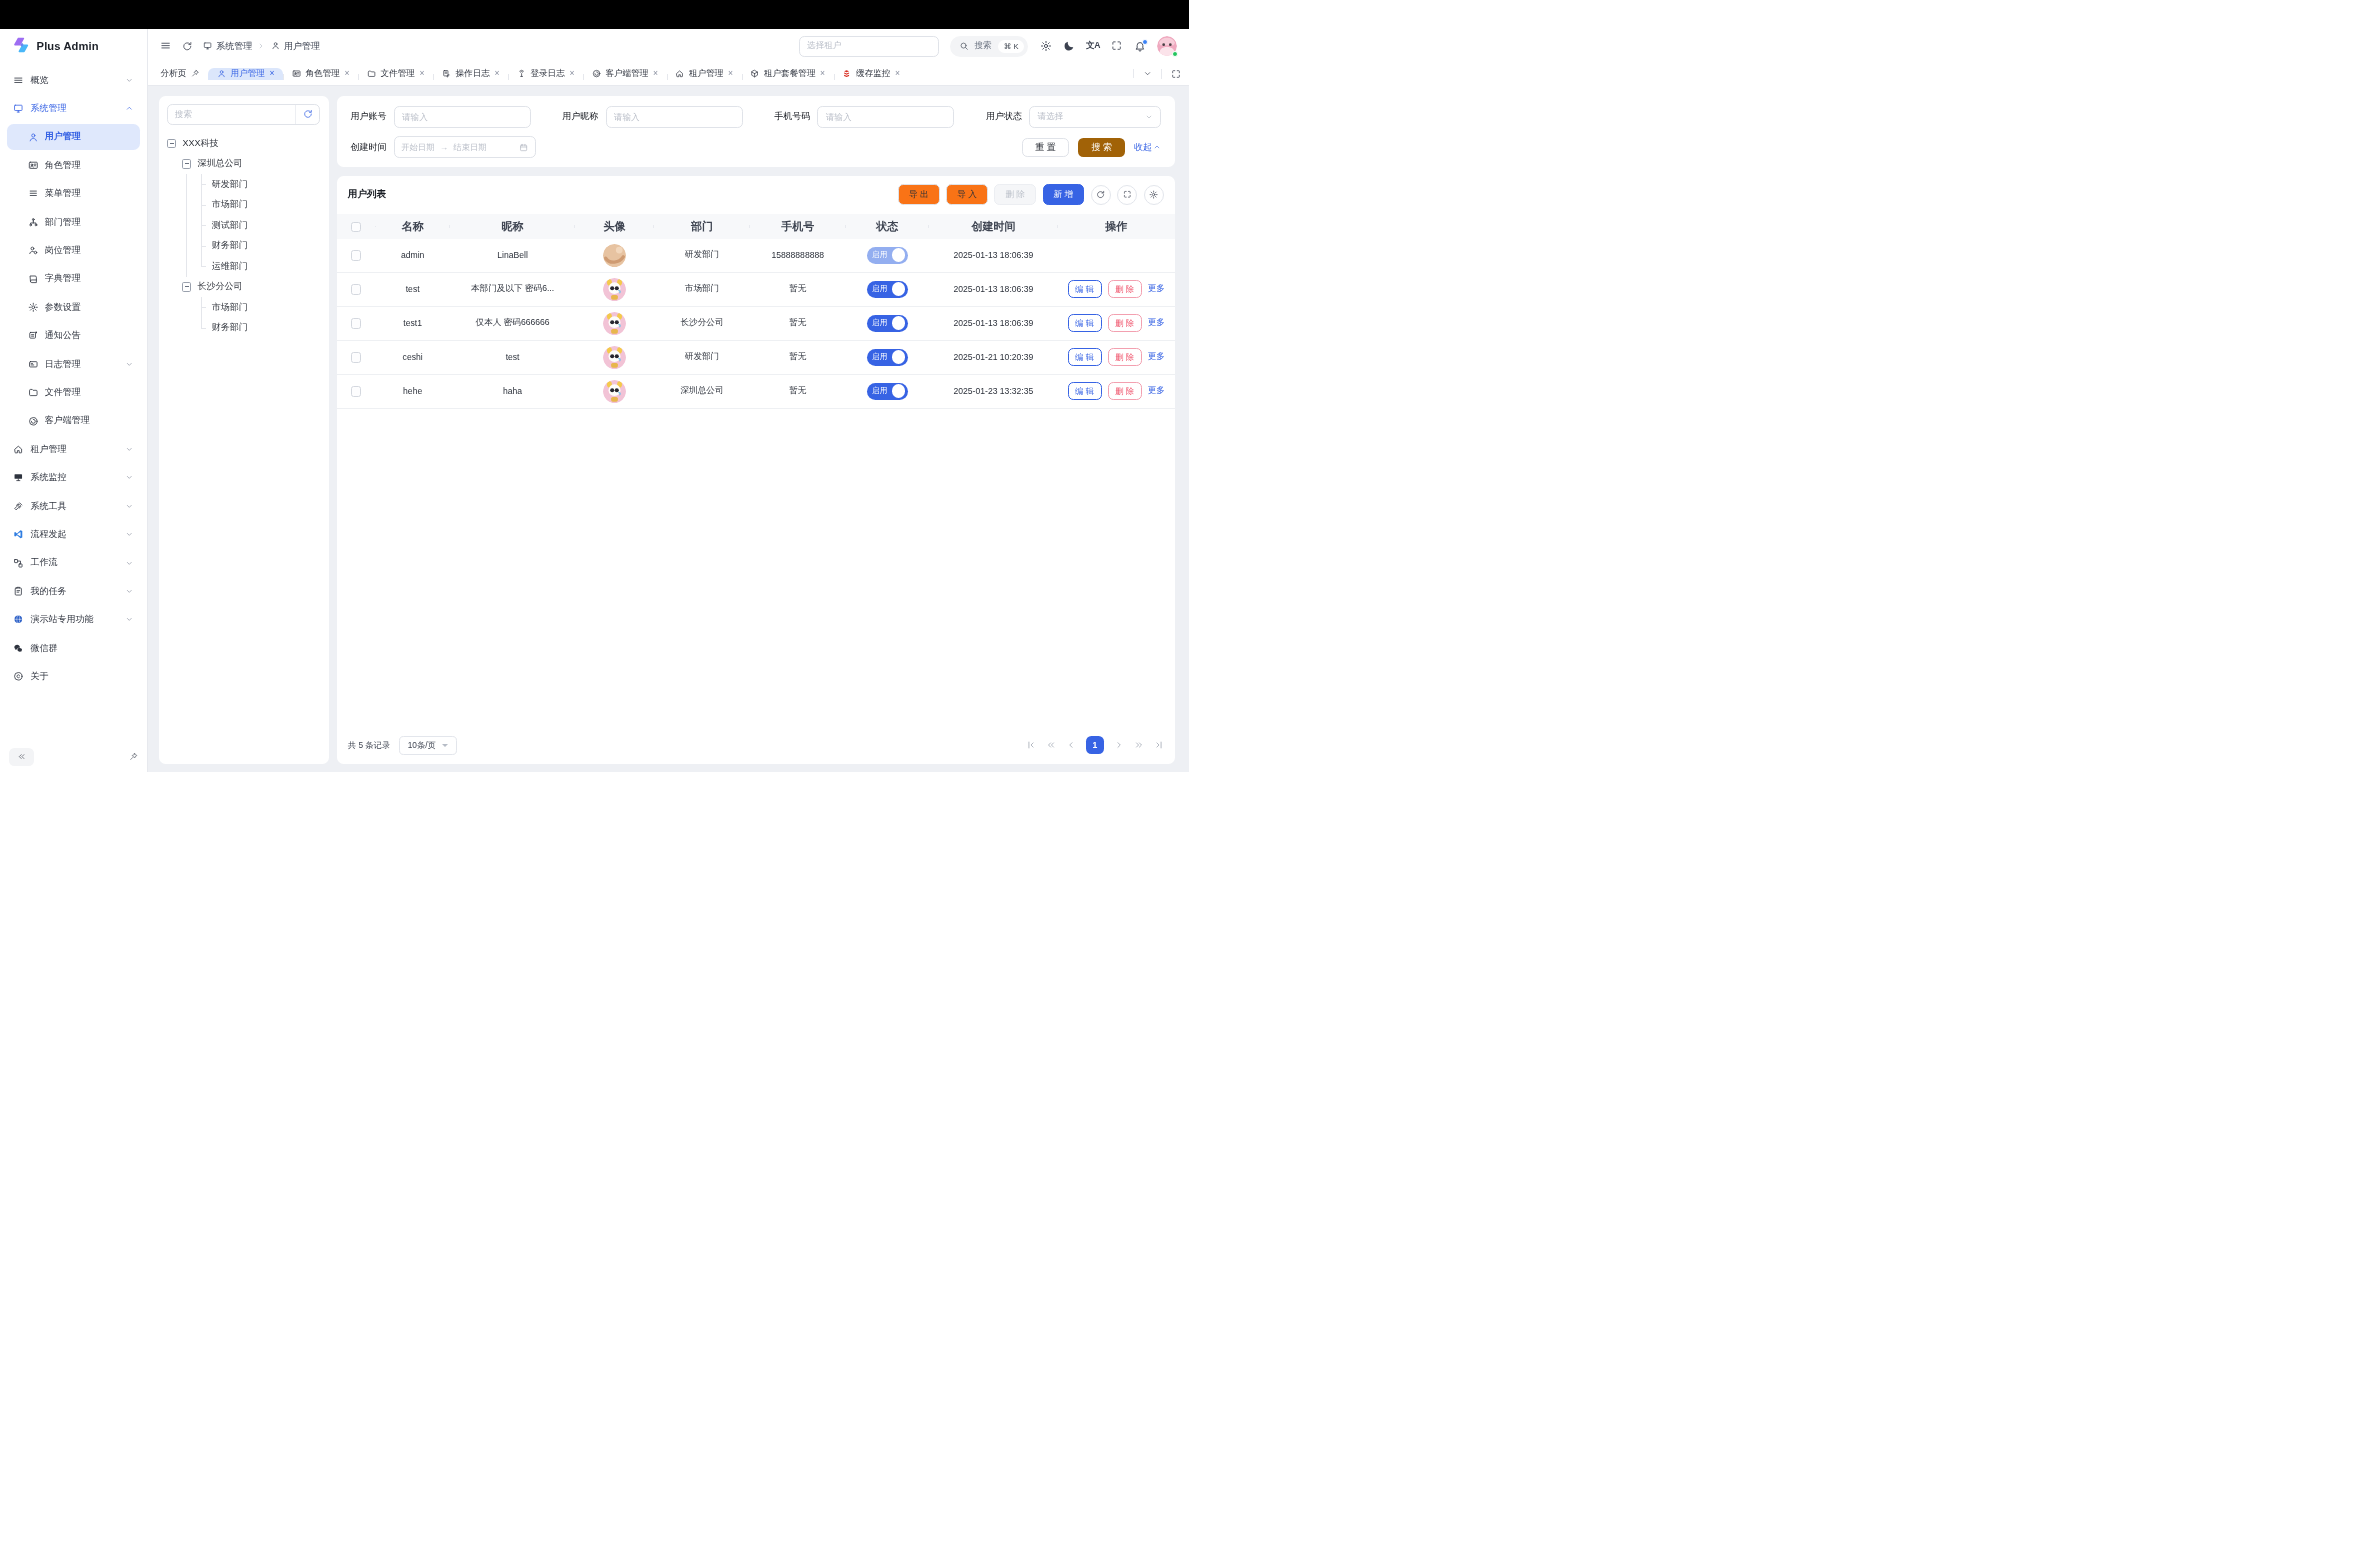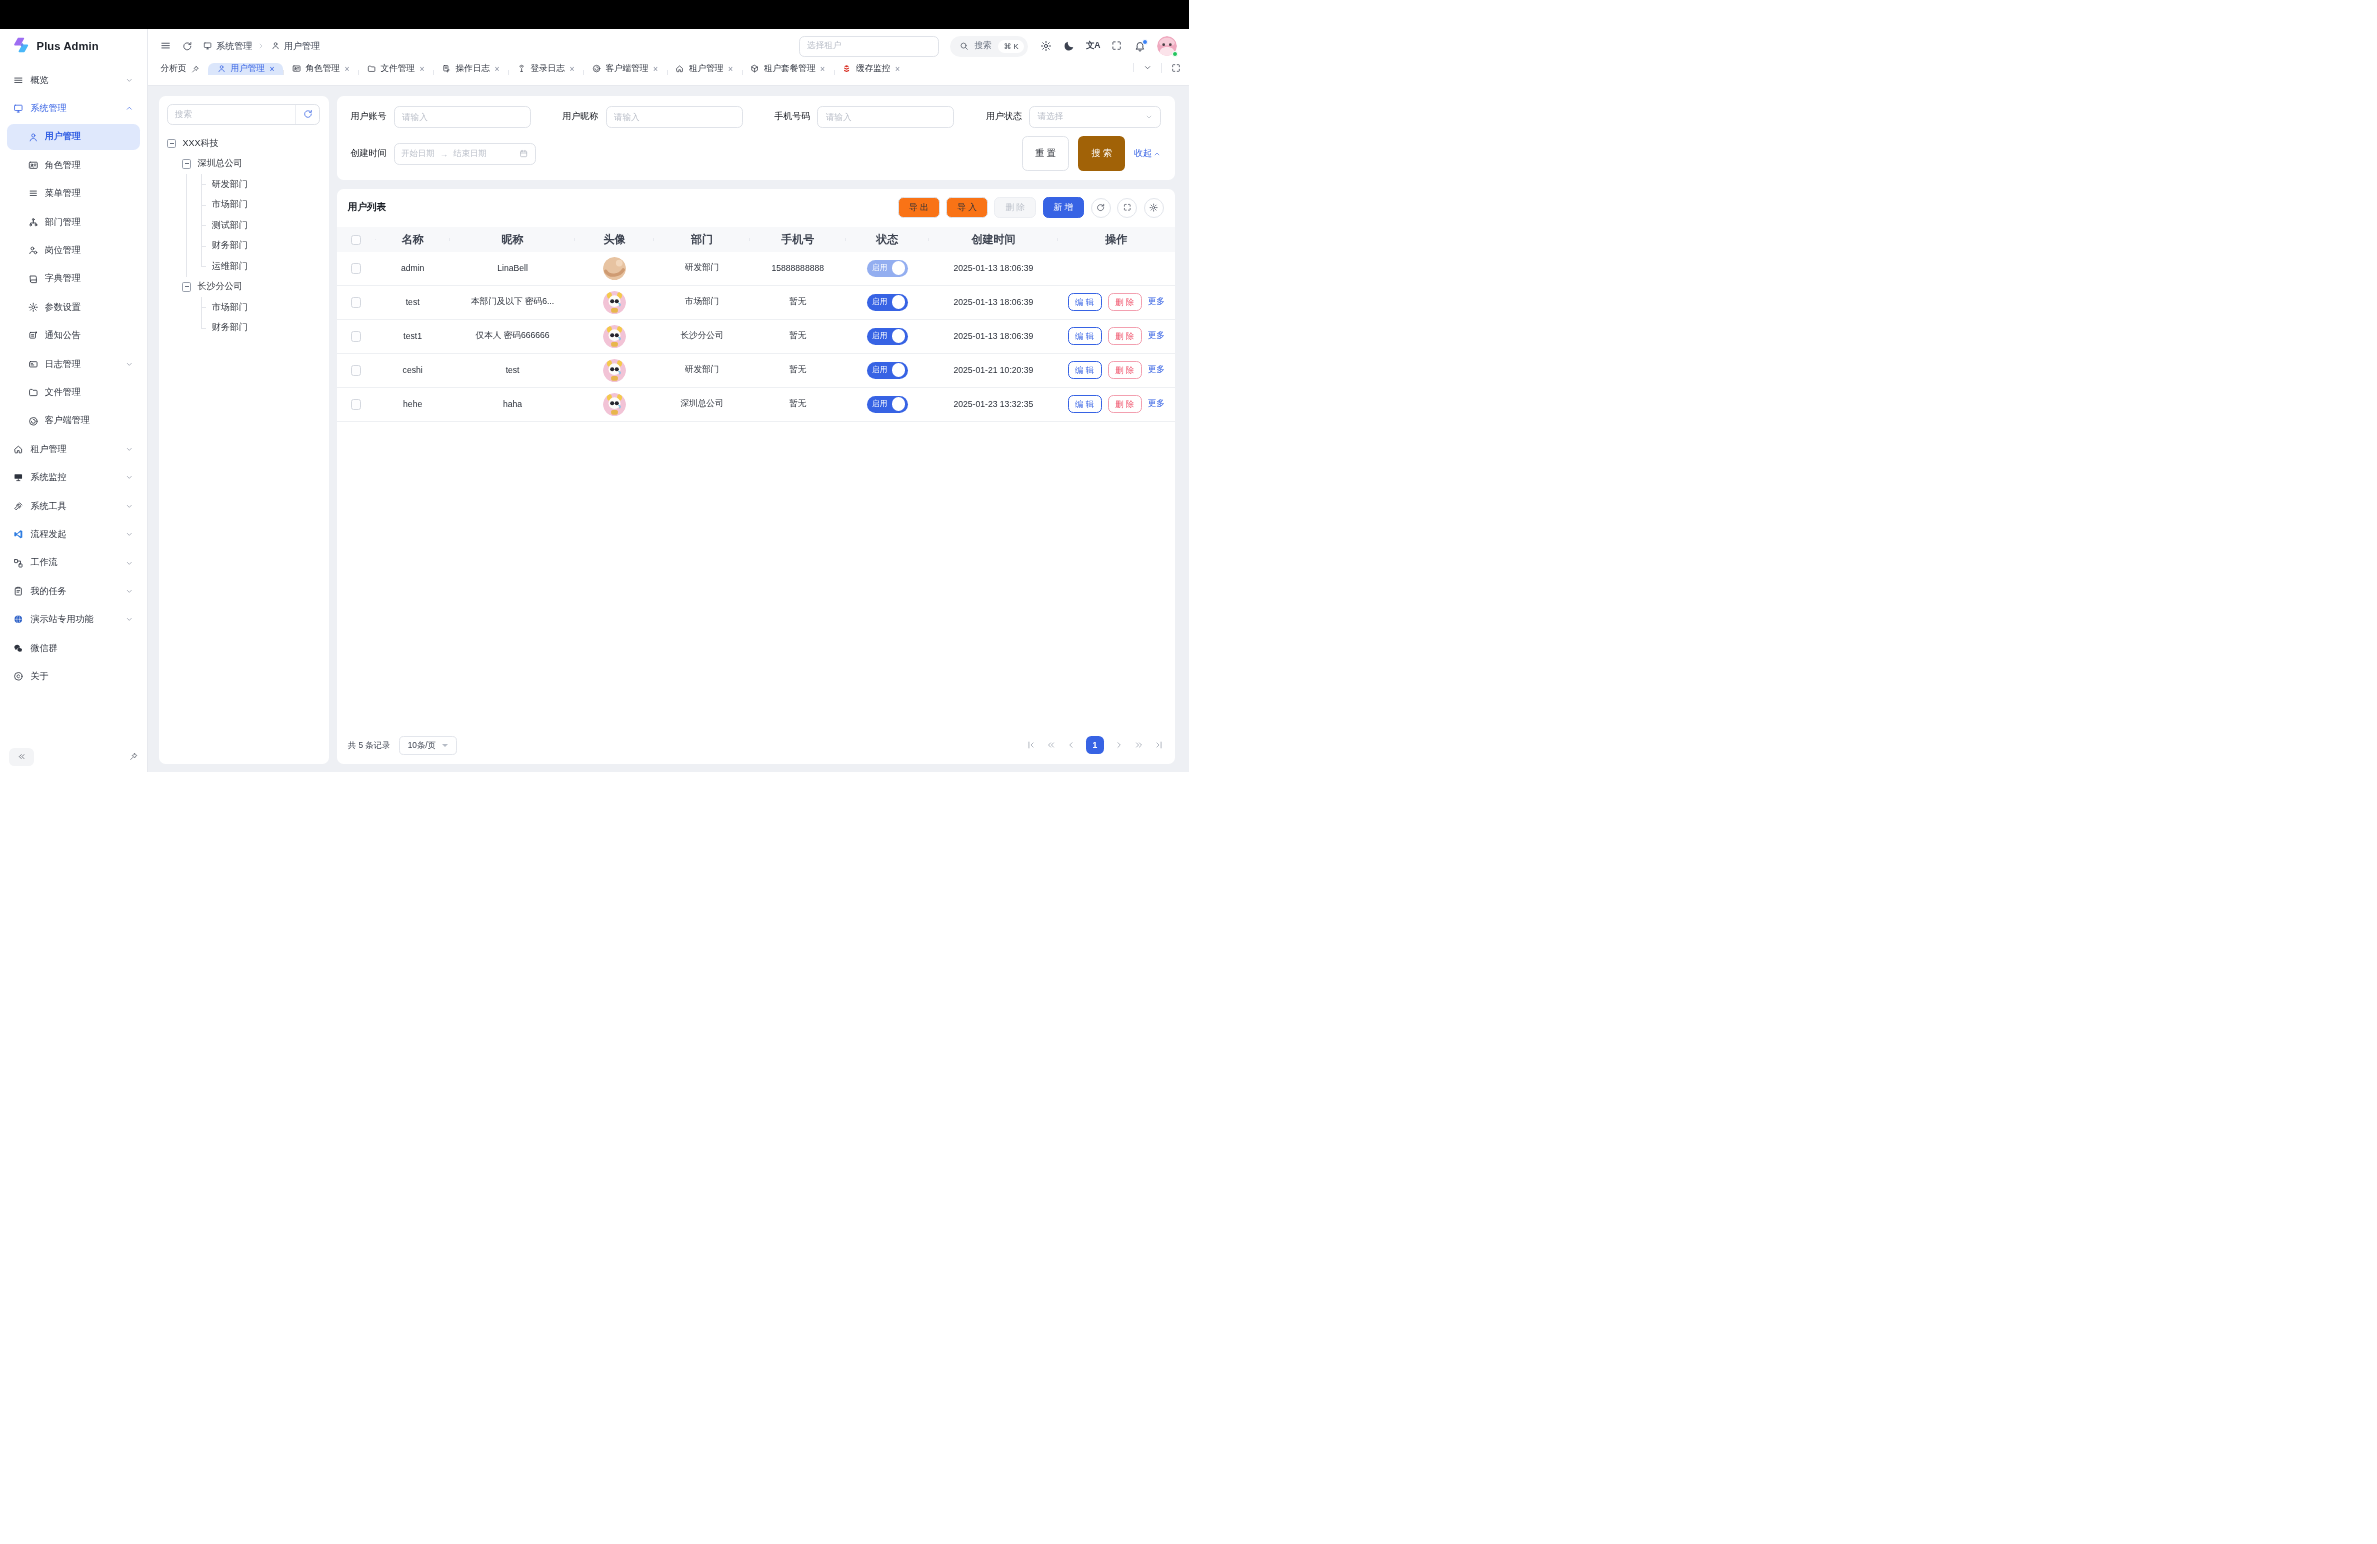--- a/index.html
+++ b/index.html
@@ -34,21 +34,21 @@
   .tenant-input{width:140px;height:21px;border:0.7px solid #e0e3e9;border-radius:5.3px;display:flex;align-items:center;padding:0 7.3px;color:#b9bec8;font-size:8.6px;cursor:text}
   .search-pill{height:21px;background:#f3f4f6;border-radius:10.6px;display:flex;align-items:center;gap:6px;padding:0 4px 0 8.6px;color:#565d68;cursor:pointer}
   .search-pill .txt{font-size:8.6px;color:#6a7280}
   .kbd{background:#fff;border-radius:8px;padding:2px 6px;font-size:7.6px;color:#444a55}
   .translate{font-size:8.6px;font-weight:700;letter-spacing:-0.3px}
   .bell .dot{position:absolute;top:-1.3px;right:-2px;width:6px;height:6px;border-radius:50%;background:#3b82f6;border:1px solid #fff}
   .avatar-top{width:20px;height:20px;border-radius:50%;overflow:visible;position:relative;cursor:pointer}
   .avatar-top svg{border-radius:50%}
   .online{position:absolute;right:-1.3px;bottom:-1.3px;width:6.6px;height:6.6px;border-radius:50%;background:#23c55e;border:1px solid #fff}
   
-  .tabbar{height:22.5px;background:#fff;border-bottom:0.7px solid #e7e9ee;display:flex;align-items:flex-start}
+  .tabbar{height:22.5px;background:#fff;border-bottom:0.7px solid #e7e9ee;display:flex;align-items:center}
   .tabs{display:flex;align-items:stretch;flex:1;padding-left:4px;overflow:hidden}
   .tab{display:flex;align-items:center;gap:4.6px;padding:0 8.6px;font-size:8.6px;color:#2e333e;position:relative;cursor:pointer;white-space:nowrap}
   .tab:not(:first-child)::before{content:"";position:absolute;left:0;top:6.6px;width:0.7px;height:9.2px;background:#e6e8ed}
   .tab.active{background:#dbe6fb;color:#3763e4;border-radius:6px 6px 0 0}
   .tab.active::before{display:none}
   .tab .close{color:#8a90a0;font-size:8.6px;line-height:1;cursor:pointer}
   .tab.active .close{color:#3763e4}
   .tab .pin-ic{color:#4a505c;display:flex}
   .tab-ctrl{width:28px;border-left:0.7px solid #e7e9ee;display:flex;align-items:center;justify-content:center;color:#3c4250;cursor:pointer}
   
@@ -78,21 +78,21 @@
   .f-row.first{justify-content:space-between}
   .f-group{display:flex;align-items:center;gap:7.3px}
   .f-label{font-weight:400;font-size:9px;color:#14171e;white-space:nowrap}
   .f-input{width:137px;height:22px;border:0.7px solid #e0e3e9;border-radius:5.3px;padding:0 7.3px;font-size:8.6px;color:#333;outline:none;font-family:inherit}
   .f-input::placeholder{color:#b9bec8}
   .f-select{width:132px;height:22px;border:0.7px solid #e0e3e9;border-radius:5.3px;padding:0 7.3px;font-size:8.6px;color:#b9bec8;display:flex;align-items:center;cursor:pointer}
   .f-select .car{margin-left:auto;color:#aab0ba;display:flex}
   .f-date{width:142px;height:22px;border:0.7px solid #e0e3e9;border-radius:5.3px;padding:0 6.6px;display:flex;align-items:center;gap:5.3px;font-size:8.3px;color:#b9bec8;cursor:pointer}
   .f-date .cal{margin-left:auto;color:#b3b8c2;display:flex}
   .f-actions{margin-left:auto;display:flex;align-items:center;gap:8.6px}
-  .btn{height:35px;padding:0 12.5px;border-radius:5.3px;font-size:9px;display:flex;align-items:center;cursor:pointer;border:0.7px solid transparent;font-family:inherit;white-space:nowrap}
+  .btn{height:19px;padding:0 12.5px;border-radius:5.3px;font-size:9px;display:flex;align-items:center;cursor:pointer;border:0.7px solid transparent;font-family:inherit;white-space:nowrap}
   .btn.plain{background:#fff;border-color:#e0e3e9;color:#22262e}
   .btn.primary{background:#a16207;color:#fff}
   .link-collapse{color:#3763e4;font-size:9px;display:flex;align-items:center;gap:1.3px;cursor:pointer}
   
   .table-card{flex:1;background:#fff;border-radius:6.6px;display:flex;flex-direction:column;min-height:0;overflow:hidden;--cols:38px 0.9fr 1.5fr 0.95fr 1.15fr 1.15fr 1fr 1.55fr 1.4fr}
   .t-toolbar{display:flex;align-items:center;gap:6.6px;padding:8.6px 10.6px}
   .t-title{font-size:9.6px;font-weight:700;margin-right:auto;color:#171b22}
   .tb-btn{height:20.5px;padding:0 10px;border-radius:5.3px;border:0.7px solid #e0e3e9;background:#f97316;color:#2b2f38;font-size:8.6px;display:flex;align-items:center;cursor:pointer;white-space:nowrap}
   .tb-btn.disabled{background:#f5f6f8;border-color:#eceef2;color:#bcc1ca;cursor:default}
   .tb-btn.primary{background:#3763e4;border-color:#3763e4;color:#fff}

